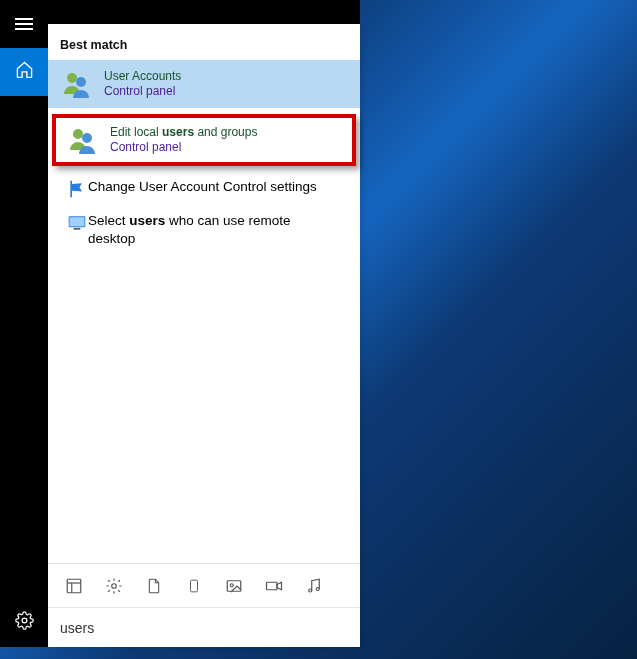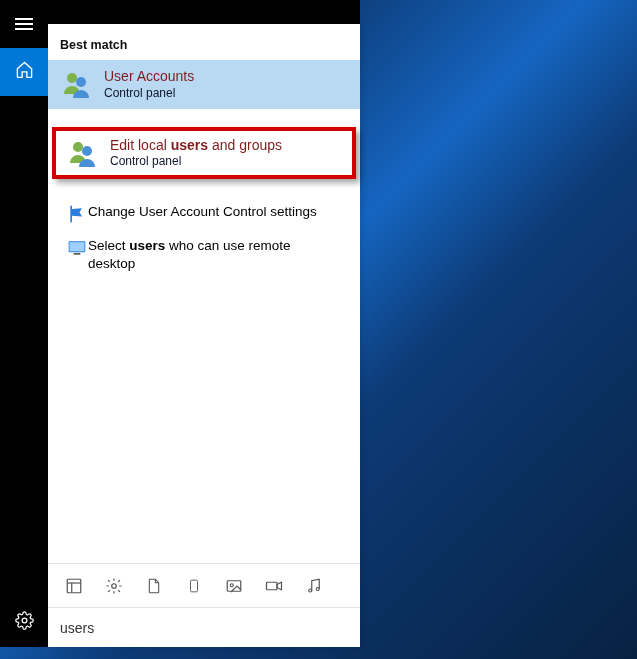--- a/index.html
+++ b/index.html
@@ -35,31 +35,31 @@
   }
   .section-header .label { font-weight: 600; }
   .chevron { color: #0078d7; font-size: 15px; }
 
   .result-item {
     display: flex; align-items: center; gap: 12px; padding: 8px 12px; cursor: pointer;
   }
   .result-item.selected { background: #b9d8f2; }
   .result-item.highlighted {
     border: 4px solid #d40000; box-shadow: 4px 4px 6px rgba(0,0,0,.35);
-    margin: 18px 4px; padding: 6px 10px;
+    margin: 6px 4px; padding: 6px 10px;
   }
   .icon-lg {
     width: 32px; height: 32px; flex: 0 0 32px;
   }
   .icon-sm {
     width: 22px; height: 22px; flex: 0 0 22px; display: flex; align-items: center;
     justify-content: center; font-size: 17px;
   }
-  .result-text .line1 { font-size: 14px; color: #7f1d1d; line-height: 1.25; }
-  .result-text .line2 { font-size: 12px; color: #0f172a; line-height: 1.25; }
+  .result-text .line1 { font-size: 12px; color: #14532d; line-height: 1.25; }
+  .result-text .line2 { font-size: 12px; color: #4c1d95; line-height: 1.25; }
   .bold { font-weight: 600; }
 
   .simple-item {
     display: flex; align-items: flex-start; padding: 6px 12px 6px 18px;
     cursor: pointer;
   }
   .simple-item .text { font-size: 13.5px; color: #000; line-height: 1.35; max-width: 250px; }
 
   .panel-spacer { flex: 1; }
 

